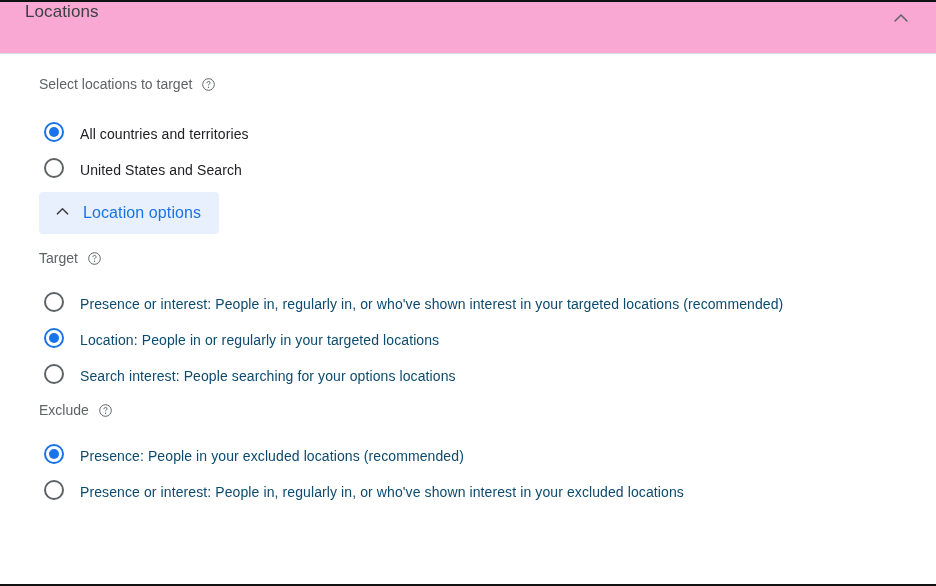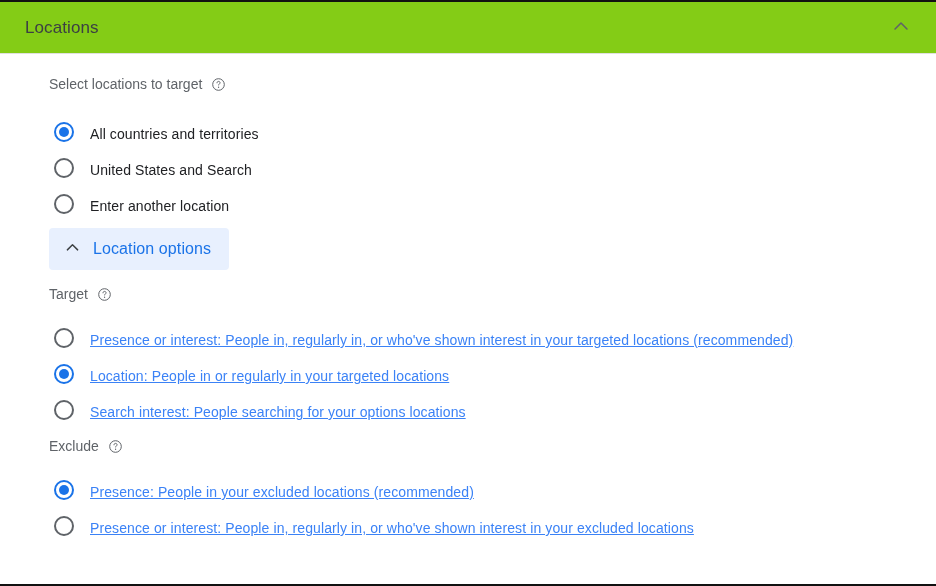--- a/index.html
+++ b/index.html
@@ -24,23 +24,23 @@
     border-bottom: 2px solid #111111;
     background: #ffffff;
   }
 
   
   .panel-header {
     height: 52px;
     box-sizing: border-box;
     border-bottom: 1px solid #e0e0e0;
     display: flex;
-    align-items: center;
+    align-items: flex-start;
     padding: 0 18px 0 25px;
-    background: #84cc16;
+    background: #f9a8d4;
   }
   .panel-title {
     font-size: 17px;
     color: #3c4043;
     letter-spacing: .1px;
     flex: 1;
   }
   .collapse-btn {
     width: 34px;
     height: 34px;
@@ -48,22 +48,21 @@
     align-items: center;
     justify-content: center;
     cursor: pointer;
     background: none;
     border: 0;
     padding: 0;
   }
 
   
   .panel-body {
-    padding: 22px 25px 0 25px;
-    margin-left: 24px;
+    padding: 22px 25px 0 39px;
   }
 
   .section-label {
     display: flex;
     align-items: center;
     gap: 9px;
     font-size: 14px;
     color: #5f6368;
     margin-bottom: 14px;
   }
@@ -110,21 +109,21 @@
     height: 10px;
     margin: -5px 0 0 -5px;
     border-radius: 50%;
     background: #1a73e8;
   }
   .radio-label {
     font-size: 14px;
     color: #202124;
     letter-spacing: .1px;
   }
-  .radio-label.muted { color: #3b82f6; text-decoration: underline; }
+  .radio-label.muted { color: #0c4a6e; }
 
   
   .options-toggle-wrap { margin: 14px 0 6px 0; }
   .options-toggle {
     display: inline-flex;
     align-items: center;
     gap: 11px;
     background: #e8f0fe;
     border: 0;
     border-radius: 4px;
@@ -176,24 +175,20 @@
         <span class="radio-mark"></span>
         <span class="radio-label">All countries and territories</span>
       </div>
 
       <div class="radio-row">
         <span class="radio-mark"></span>
         <span class="radio-label">United States and Search</span>
       </div>
 
 
-      <div class="radio-row">
-        <span class="radio-mark"></span>
-        <span class="radio-label">Enter another location</span>
-      </div>
 
     </div>
 
     <div class="options-toggle-wrap">
       <button class="options-toggle">
         <span>
           <svg width="19" height="19" viewBox="0 0 24 24" fill="none" aria-hidden="true">
             <path d="M5.5 15 L12 8.6 L18.5 15" stroke="#3c4043" stroke-width="1.8" stroke-linecap="round" stroke-linejoin="round"></path>
           </svg>
         </span>

